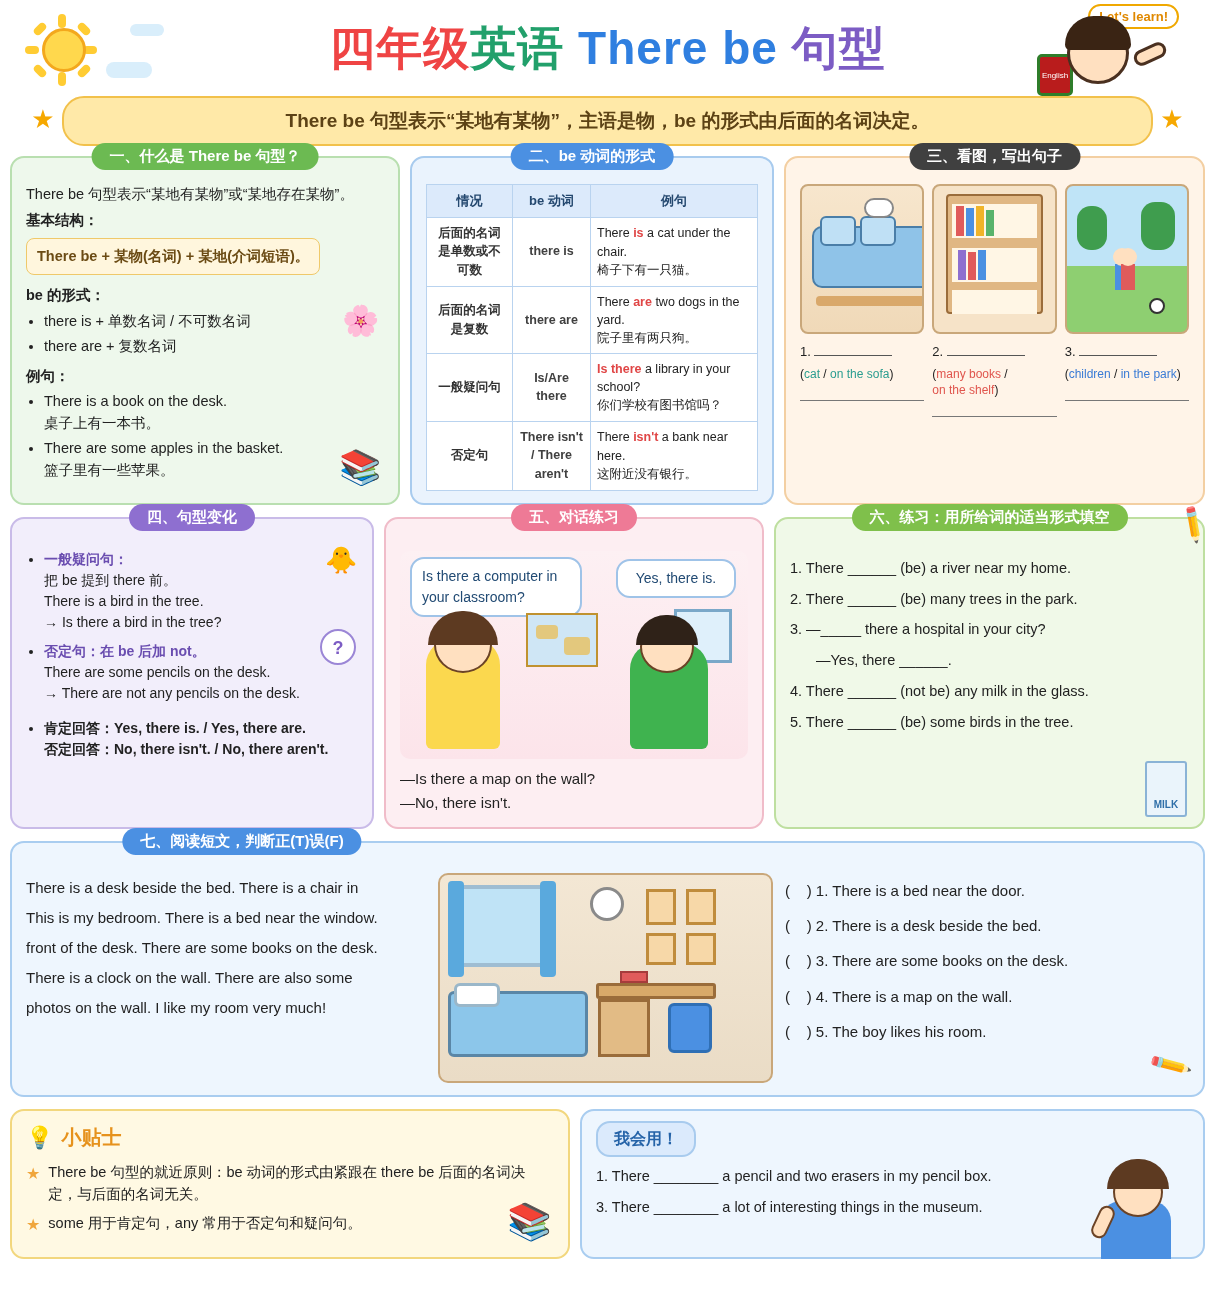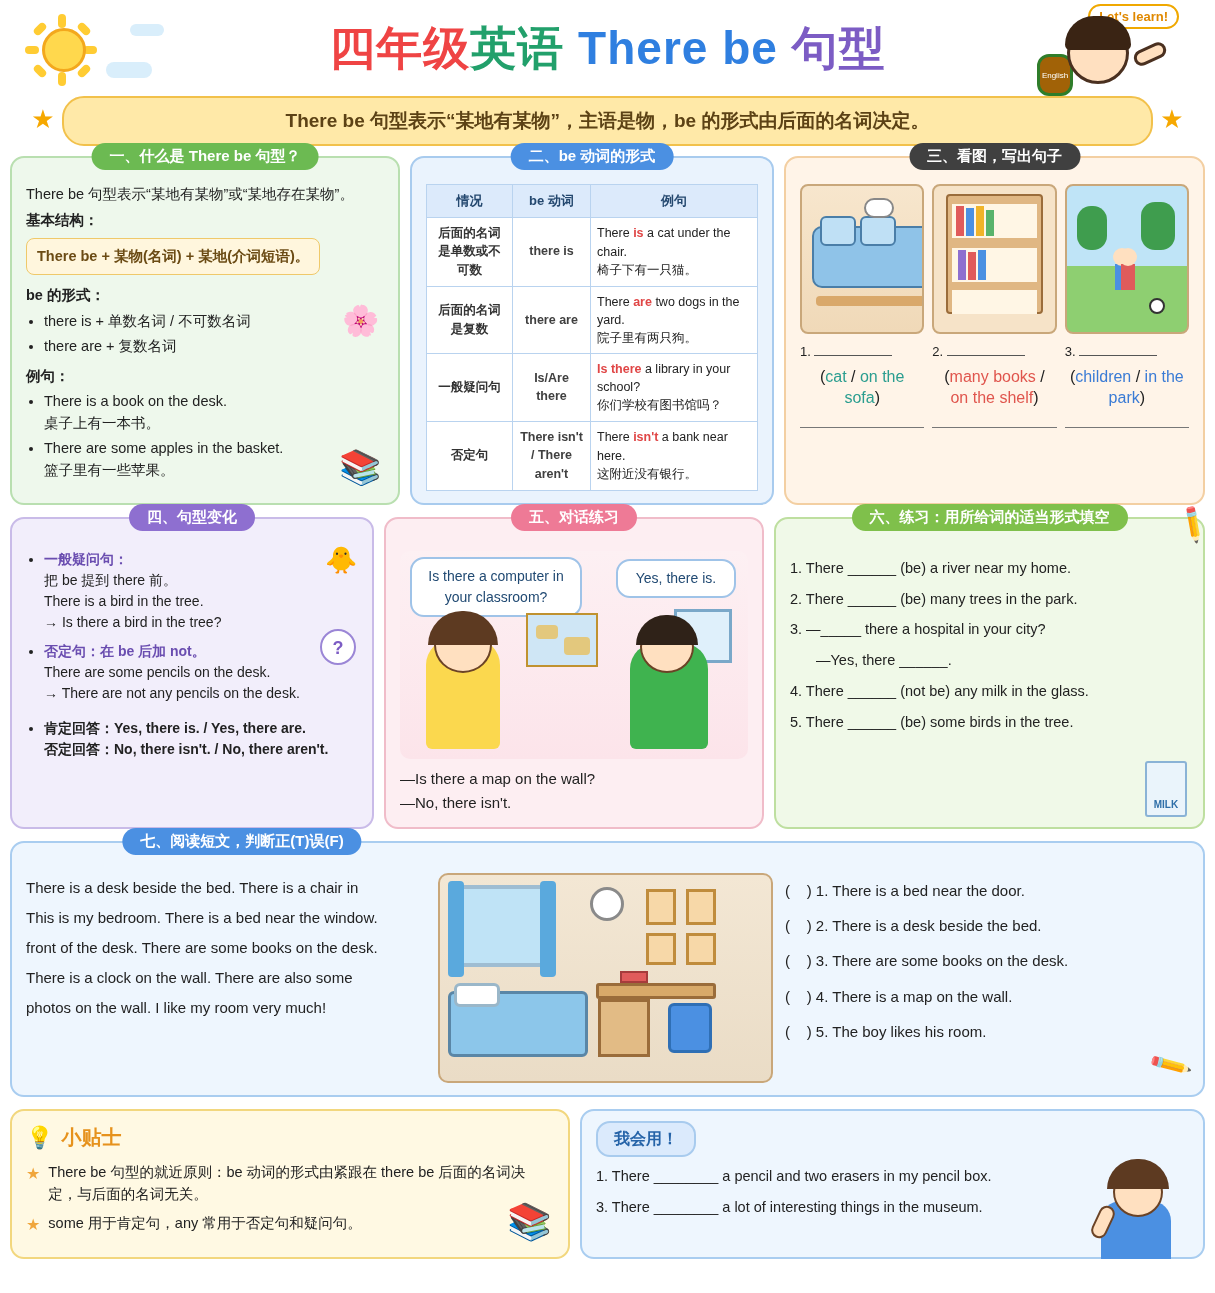--- a/index.html
+++ b/index.html
@@ -35,22 +35,22 @@
     position:absolute; right:20px; top:2px; width:160px; height:96px;
   }
   .bubble-let {
     position:absolute; right:6px; top:2px; background:#fff; border:2px solid #f0a800;
     border-radius:16px; padding:3px 9px; font-size:13px; color:#e08900; font-weight:bold;
   }
   .boy-head { position:absolute; right:56px; top:20px; width:62px; height:62px; border-radius:50%;
      background:#ffe0c0; border:3px solid #4a3020; }
   .boy-hair { position:absolute; right:54px; top:14px; width:66px; height:34px;
      border-radius:33px 33px 6px 6px; background:#3a2414; }
-  .boy-book { position:absolute; right:112px; top:52px; width:36px; height:42px; background:#a16207;
-     border:3px solid #2f7d2a; border-radius:12px; }
+  .boy-book { position:absolute; right:112px; top:52px; width:36px; height:42px; background:#b91c1c;
+     border:3px solid #2f7d2a; border-radius:5px; }
   .boy-book span { display:block; font-size:8px; color:#fff; text-align:center; margin-top:14px;}
   .boy-arm { position:absolute; right:18px; top:44px; width:34px; height:16px; background:#ffe0c0;
      border:3px solid #4a3020; border-radius:8px; transform:rotate(-25deg);}
 
   
   .banner {
     position:relative;
     margin:0 52px 10px 52px;
     background:#ffe9a8;
     border:2px solid #f2c14b;
@@ -110,30 +110,30 @@
   .red { color:#e04646; font-weight:bold; }
 
   
   .pic-row { display:flex; gap:8px; }
   .pic-cell { flex:1; }
   .pic {
     height:150px; border-radius:8px; border:2px solid #c9a77a; overflow:hidden; position:relative;
   }
   .ans-line { margin-top:8px; font-size:13px; }
   .blank { display:inline-block; border-bottom:1.5px solid #555; width:78px; height:13px; }
-  .hintword { font-size:16px; text-align:center; margin-top:4px; line-height:1.35; }
+  .hintword { font-size:12px; margin-top:4px; line-height:1.35; }
   .w-red { color:#e0554d; }
   .w-blue{ color:#3a7bd5; }
   .w-teal{ color:#2a9d8f; }
   .longblank { display:block; border-bottom:1.5px solid #777; height:1px; margin-top:18px; }
 
   
   .speech {
     background:#fff; border:2px solid #9fc3e8; border-radius:14px; padding:7px 10px;
-    font-size:14px; color:#214a73; position:relative;text-align:center;
+    font-size:14px; color:#214a73; position:relative;
   }
   .dlg-scene { height:190px; border-radius:10px; position:relative; overflow:hidden; margin-top:6px;
      background:linear-gradient(#fde7ee,#fbdde7); }
 
   
   .ex-line { margin:9px 0; font-size:14.5px; }
 
   
   .reading-wrap { display:flex; gap:12px; align-items:flex-start; }
   .reading-text { flex:0 0 400px; font-size:15px; line-height:2.0; }

